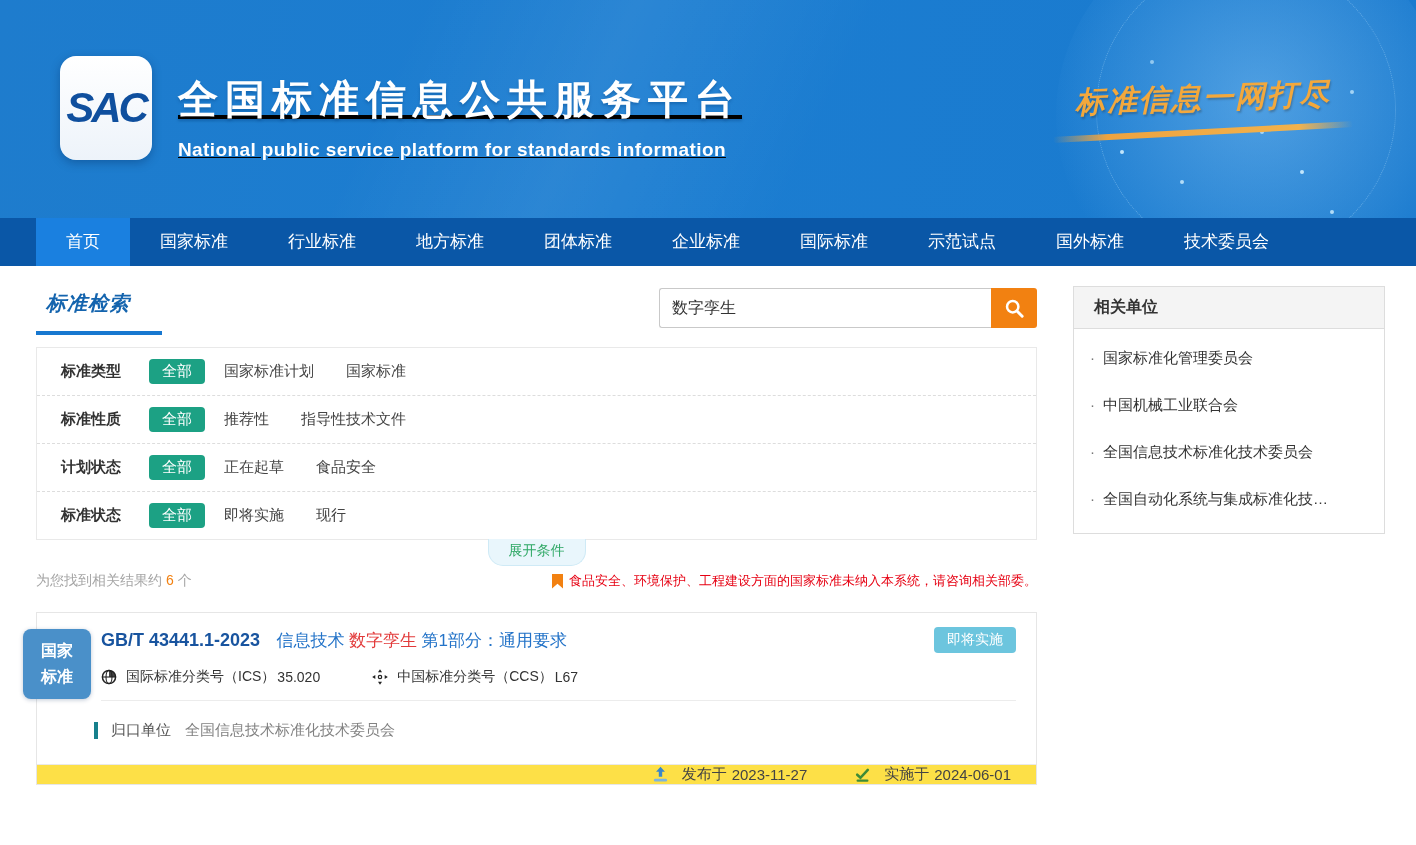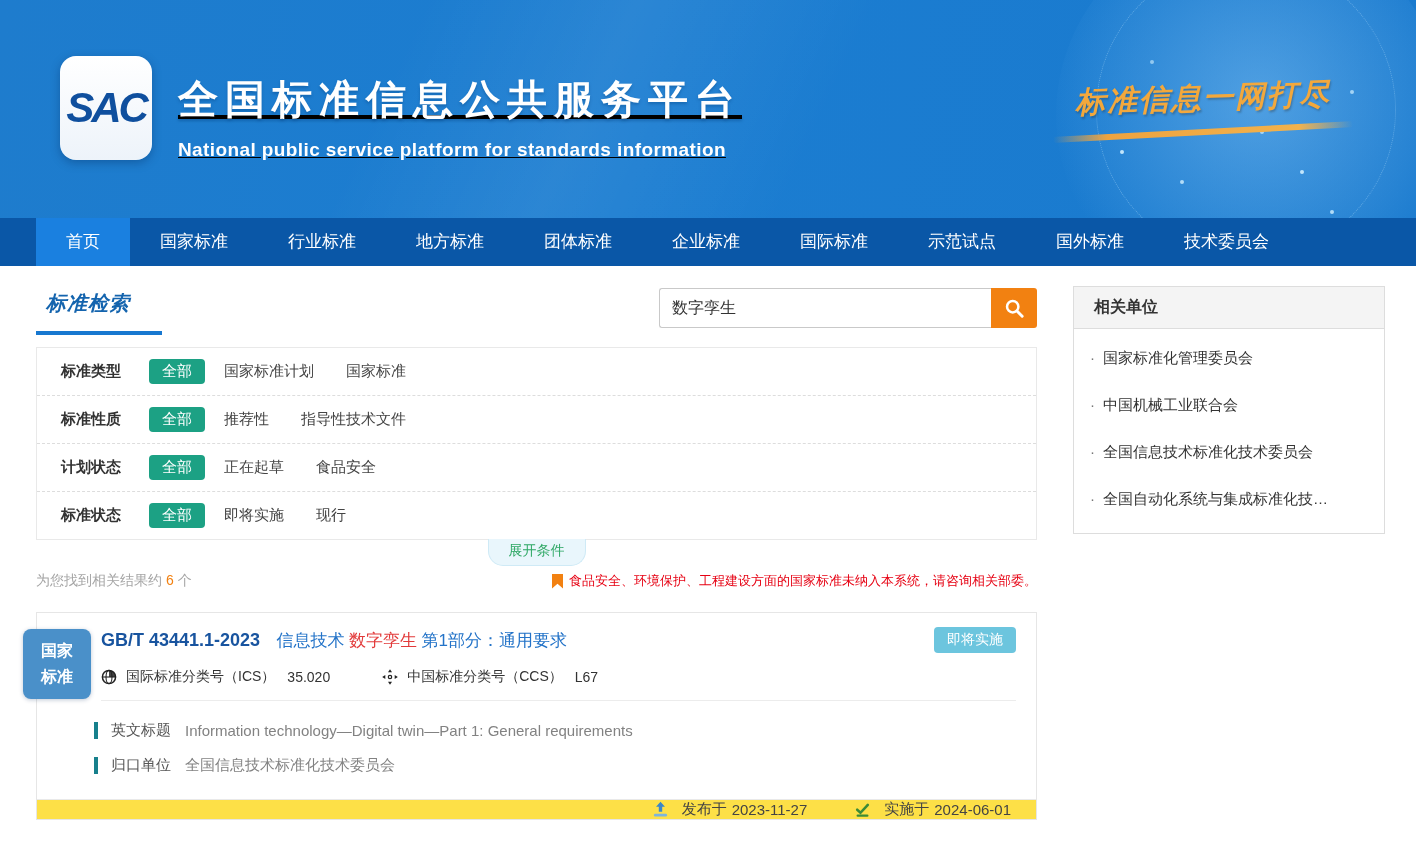--- a/index.html
+++ b/index.html
@@ -87,21 +87,21 @@
   .card-head { position:relative; padding:16px 20px 0 64px; }
   .code { color:#18549f; font-weight:bold; font-size:18px; margin-right:12px; }
   .t-blue { color:#2373c8; font-size:17px; }
   .t-red { color:#e23a3a; font-size:17px; }
   .status-badge { position:absolute; right:20px; top:14px; background:#6cc5de; color:#fff;
     font-size:14px; padding:4px 13px; border-radius:4px; }
   .meta-row { display:flex; align-items:center; margin-top:16px; padding-bottom:14px;
     border-bottom:1px solid #ececec; color:#333; font-size:14px; }
   .meta-item { display:flex; align-items:center; margin-right:52px; }
   .meta-item svg { margin-right:9px; flex:none; }
-  .meta-val { margin-left:12px; }
+  .meta-val { margin-left:2px; }
   .fields { padding:4px 20px 8px 57px; }
   .field-row { display:flex; align-items:center; margin:16px 0; }
   .tick { width:4px; height:17px; background:#17808c; margin-right:13px; flex:none; }
   .f-lab { color:#555; font-size:15px; margin-right:14px; flex:none; }
   .f-val { color:#828282; font-size:15px; }
   .card-footer { background:#fde047; border-top:1px solid #e9e9e9; padding:0 20px;
     display:flex; justify-content:flex-end; align-items:center; color:#444; font-size:15px; }
   .date-item { display:flex; align-items:center; margin-left:42px; }
   .date-item svg { margin-right:8px; }
   .date-item span { margin-right:5px; }
@@ -246,25 +246,20 @@
               </svg>
             </span>
             <span>中国标准分类号（CCS）</span>
             <span class="meta-val">L67</span>
           </div>
         </div>
       </div>
       <div class="fields">
           <div class="field-row">
           <span class="tick"></span>
-          <span class="f-lab">英文标题</span>
-          <span class="f-val">Information technology—Digital twin—Part 1: General requirements</span>
-        </div>
-          <div class="field-row">
-          <span class="tick"></span>
           <span class="f-lab">归口单位</span>
           <span class="f-val">全国信息技术标准化技术委员会</span>
         </div>
         </div>
       <div class="card-footer">
         <div class="date-item">
           <span style="display:flex;">
             <svg width="17" height="17" viewBox="0 0 16 16">
               <path d="M8 0.8l4.2 4.7H9.6V10H6.4V5.5H3.8z" fill="#3a86c8"></path>
               <rect x="1.8" y="12" width="12.4" height="2.6" rx="1.2" fill="#7db4dd"></rect>

